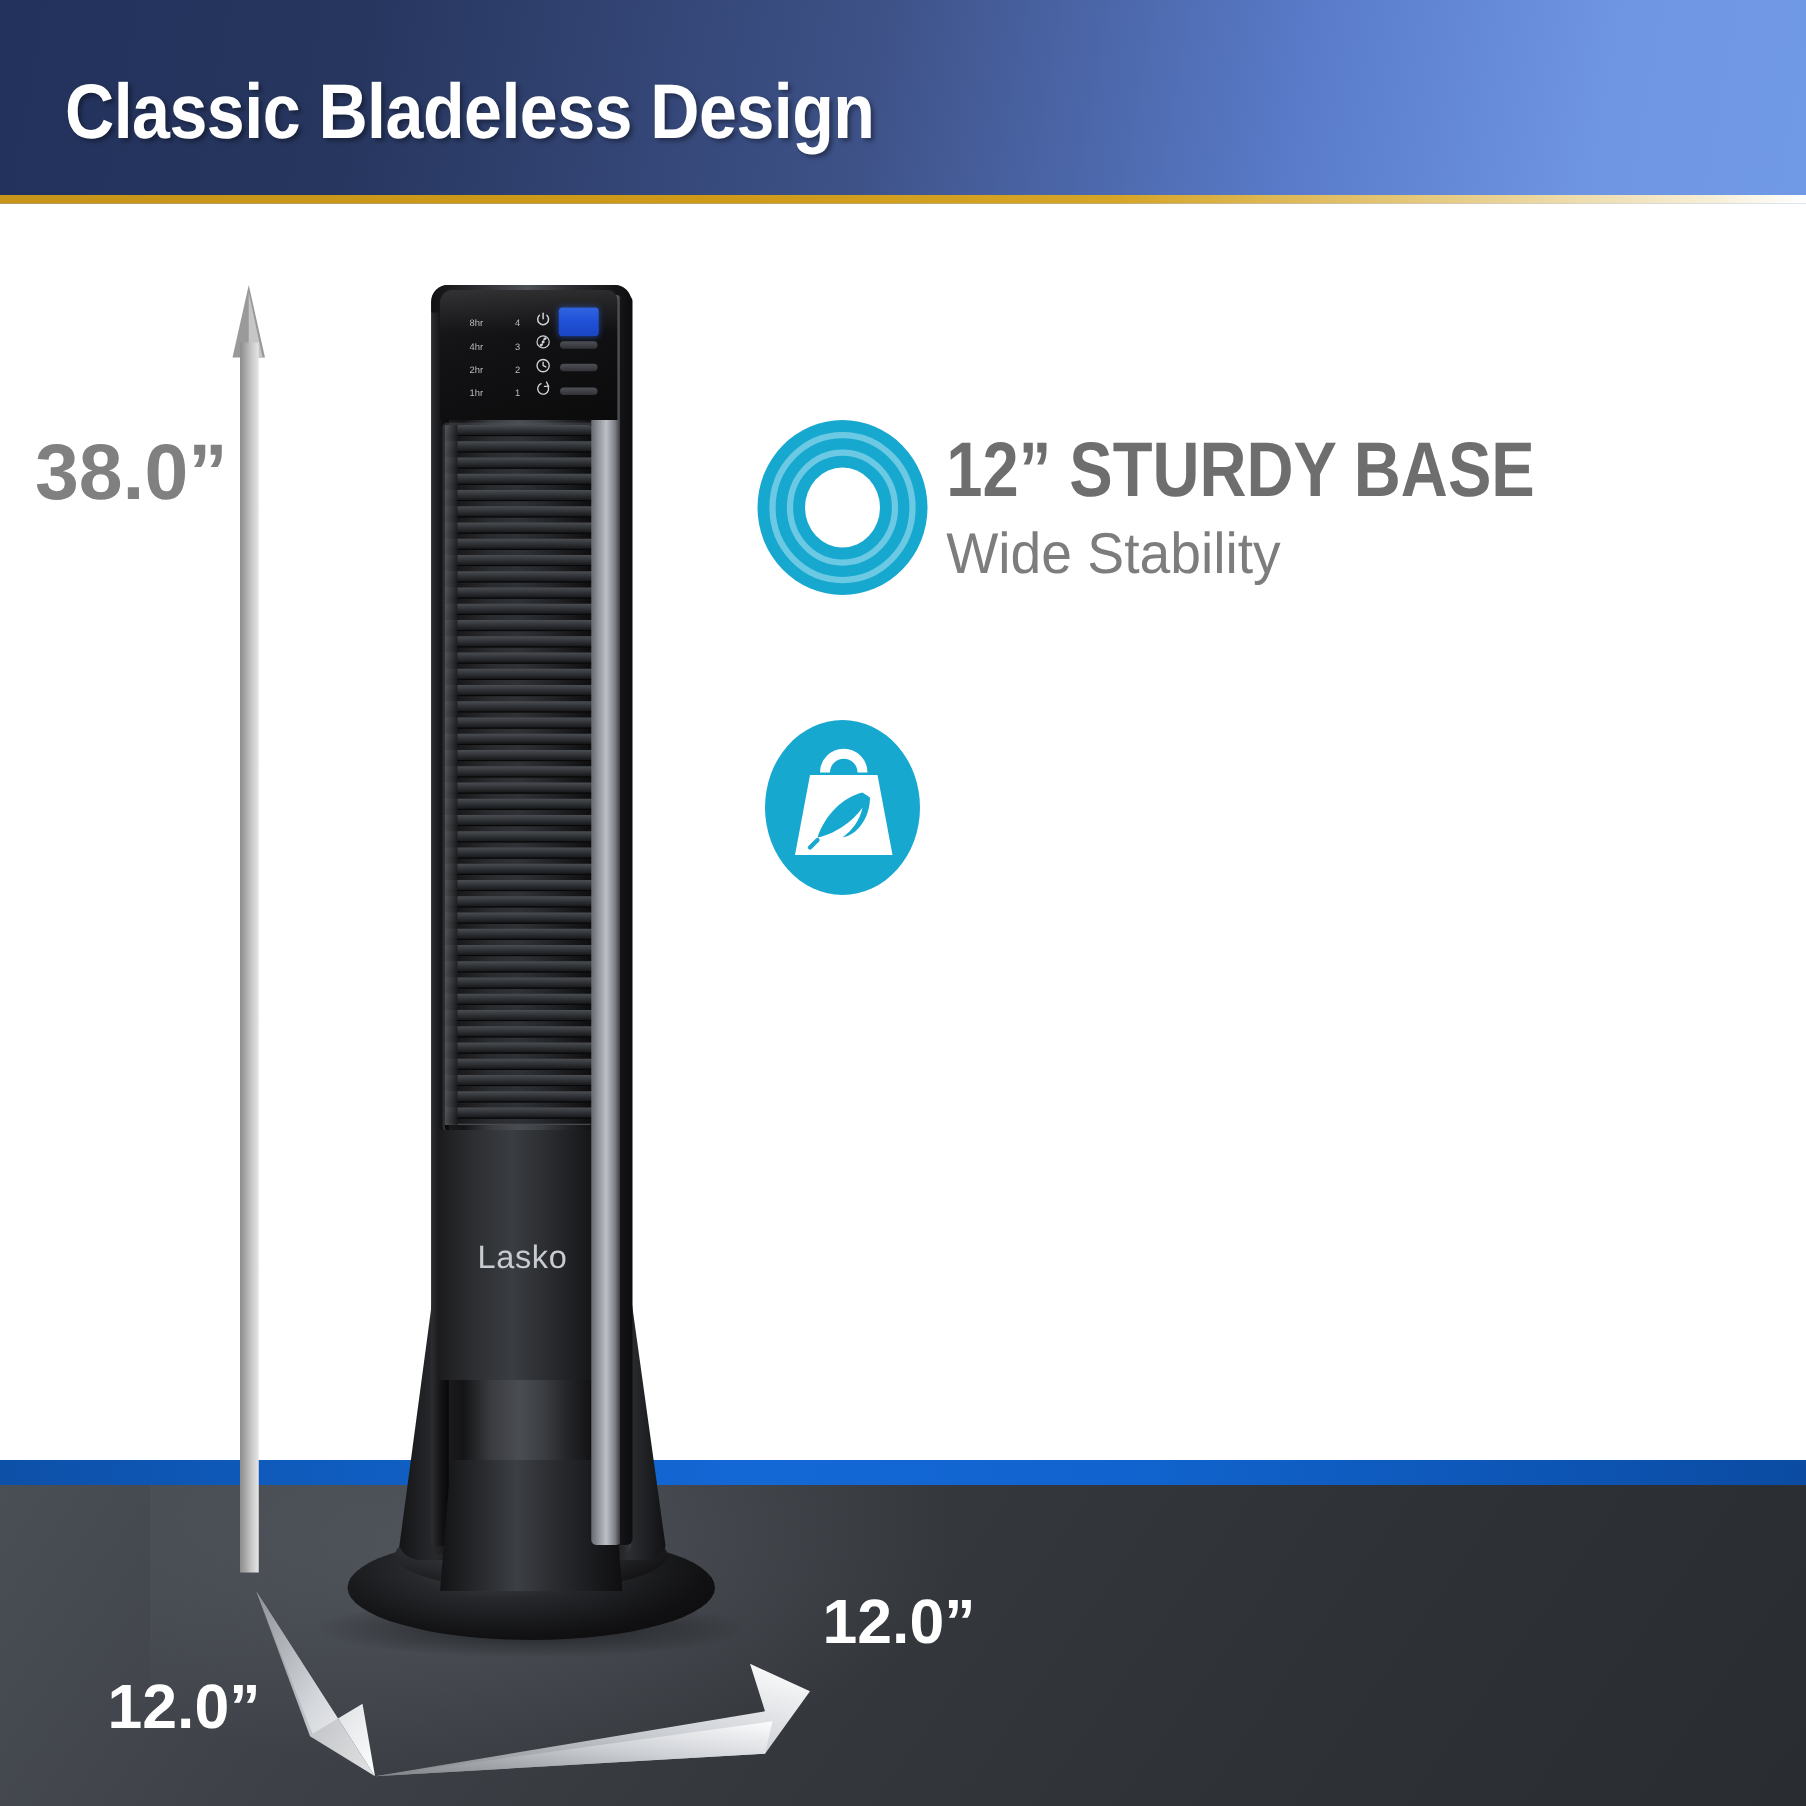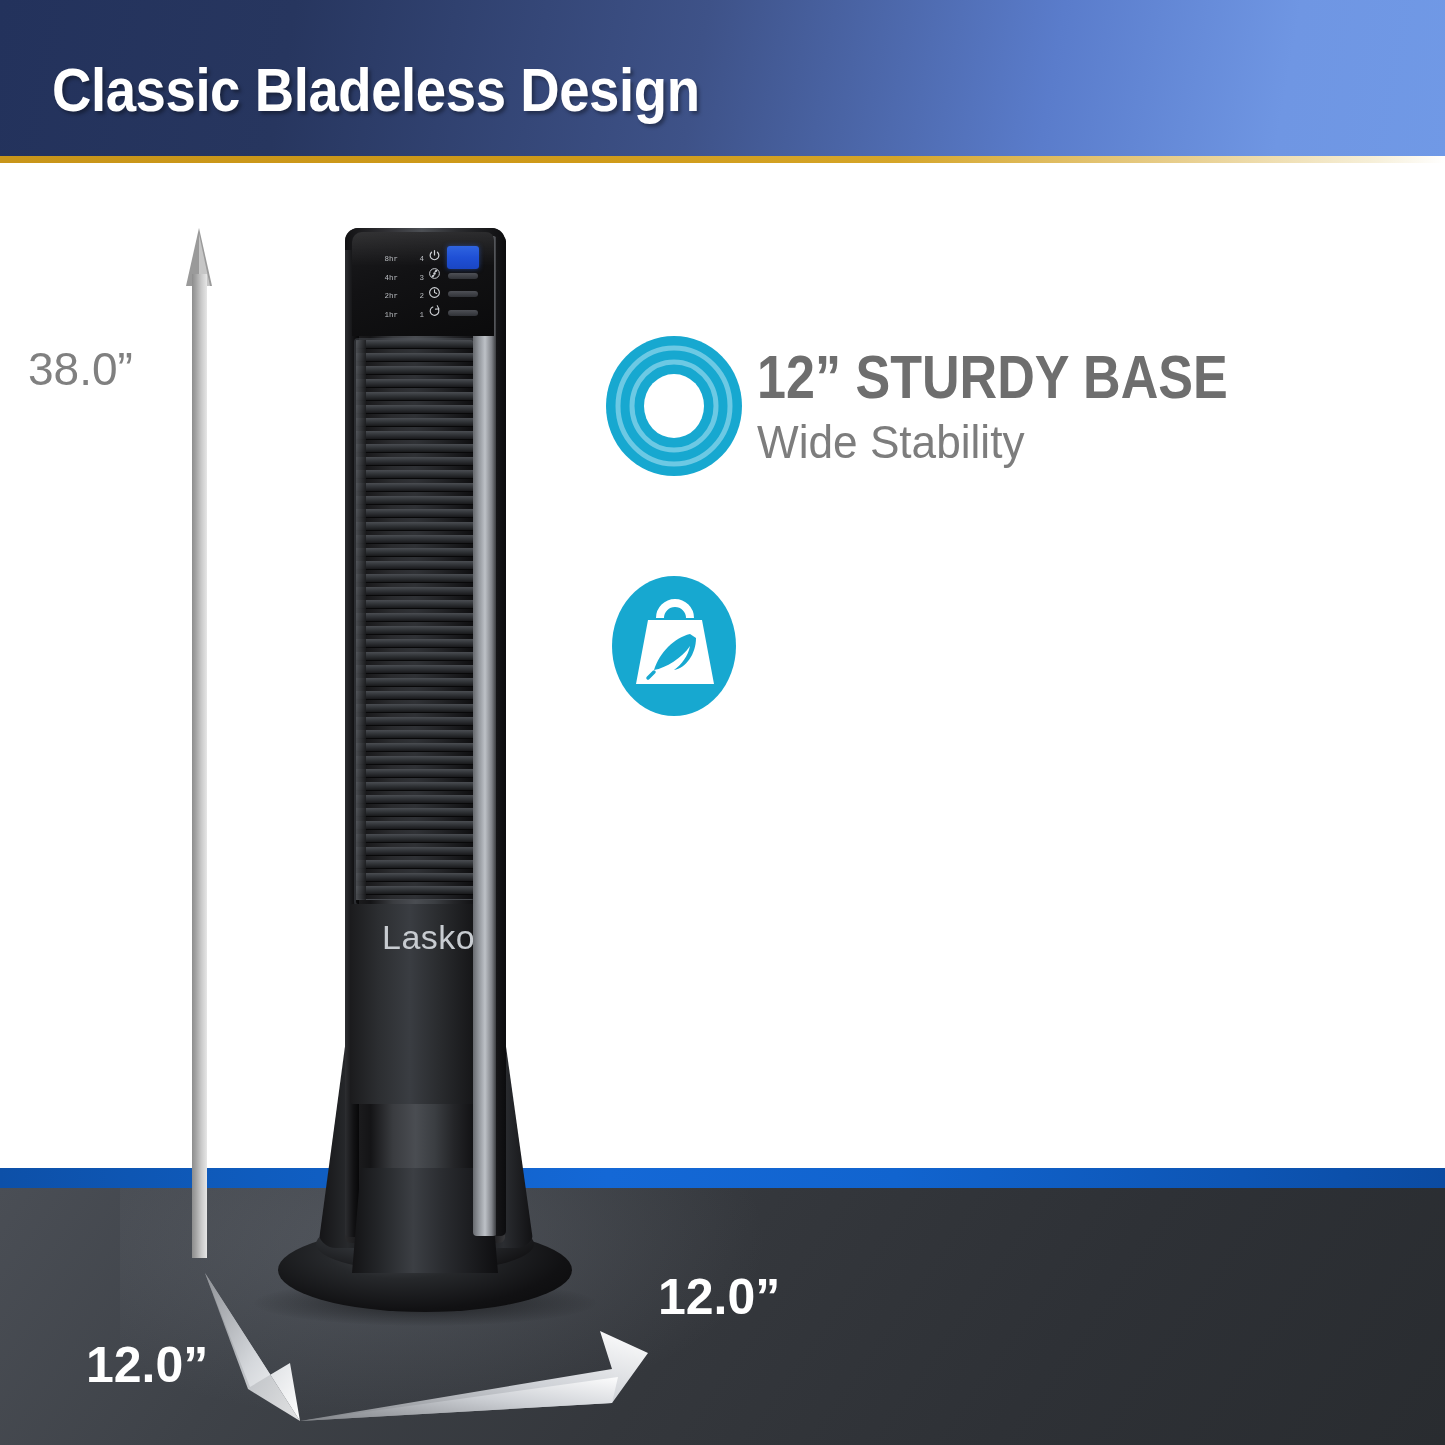--- a/index.html
+++ b/index.html
@@ -34,21 +34,21 @@
   
   #height-arrow{position:absolute;left:186px;top:228px;width:26px;height:1030px;}
   #height-arrow .shaft{position:absolute;left:6px;top:46px;width:15px;height:984px;
      background:linear-gradient(90deg,#8d8d8d 0%,#a5a5a5 28%,#c9c9c9 62%,#e6e6e6 100%);}
   #height-arrow .head{position:absolute;left:0;top:0;width:0;height:0;
      border-left:13px solid transparent;border-right:13px solid transparent;
      border-bottom:58px solid #9a9a9a;}
   #height-arrow .head-lite{position:absolute;left:13px;top:6px;width:0;height:0;
      border-left:0px solid transparent;border-right:11px solid transparent;
      border-bottom:52px solid #c6c6c6;}
-  #height-label{position:absolute;left:28px;top:342px;font-size:46px;font-weight:normal;
+  #height-label{position:absolute;left:28px;top:342px;font-size:63px;font-weight:bold;
      color:#808080;letter-spacing:0px;white-space:nowrap;}
 
   
   #fan{position:absolute;left:300px;top:228px;width:250px;height:1085px;}
 
   
   .tower{position:absolute;left:45px;top:0;width:160px;height:1015px;
      border-radius:14px 14px 6px 6px;
      background:linear-gradient(90deg,#2a2a2c 0%,#1d1d1f 6%,#141416 16%,#3a3c40 30%,
        #4a4d52 44%,#3b3e42 56%,#242528 68%,#0f0f11 82%,#19191b 92%,#39393c 100%);}
@@ -68,22 +68,22 @@
 
   
   .panel{position:absolute;left:52px;top:4px;width:142px;height:104px;
      border-radius:10px 8px 0 0;
      background:linear-gradient(160deg,#1b1b1d 0%,#121214 40%,#0b0b0c 100%);}
   .panel-gloss{position:absolute;left:52px;top:4px;width:142px;height:34px;
      border-radius:10px 8px 0 0;
      background:linear-gradient(180deg,rgba(255,255,255,0.10),rgba(255,255,255,0));}
   .timer-col{position:absolute;left:64px;top:22px;width:34px;}
   .speed-col{position:absolute;left:104px;top:22px;width:20px;}
-  .timer-col div,.speed-col div{color:#b9bcc0;font-size:7.5px;line-height:18.5px;text-align:right;
-     font-family:Liberation Mono, monospace;}
+  .timer-col div,.speed-col div{color:#b9bcc0;font-size:7.5px;line-height:18.5px;text-align:center;
+     font-family:Liberation Sans, sans-serif;}
   .icon-col{position:absolute;left:128px;top:18px;width:30px;}
   .icon-col .ic{height:18.5px;display:flex;align-items:center;}
   .icon-col svg{width:13px;height:13px;display:block;}
   .led-col{position:absolute;left:148px;top:20px;width:40px;}
   .led-col .led{height:18.5px;display:flex;align-items:center;}
   .led-col .bar{width:30px;height:6px;border-radius:3px;
      background:linear-gradient(180deg,#4e5056,#303237);}
   .display{position:absolute;left:147px;top:18px;width:32px;height:23px;border-radius:3px;
      background:linear-gradient(180deg,#2f64e0 0%,#1f50d6 50%,#1a46c4 100%);
      box-shadow:0 0 5px rgba(47,100,224,.55);}
@@ -97,21 +97,21 @@
      box-shadow:inset 0 -1px 0 rgba(0,0,0,.6);}
   .grille-bevel{position:absolute;left:56px;top:112px;width:10px;height:560px;
      background:linear-gradient(90deg,#55585d,#1a1b1d);opacity:.85;}
   .grille-frame{position:absolute;left:54px;top:110px;width:122px;height:564px;
      border:2px solid rgba(80,84,90,.45);border-radius:4px;}
 
   
   .lower{position:absolute;left:50px;top:676px;width:130px;height:200px;
      background:linear-gradient(90deg,#1b1b1d 0%,#2c2e31 22%,#3a3d42 46%,#2a2c2f 68%,#121214 100%);
      border-radius:3px;}
-  .logo{position:absolute;left:82px;top:690px;font-size:34px;color:#c8ccd1;
+  .logo{position:absolute;left:82px;top:762px;font-size:26px;color:#c8ccd1;
      font-family:"Liberation Sans", sans-serif;font-weight:normal;letter-spacing:0.5px;}
 
   
   .flare-left{position:absolute;left:18px;top:770px;width:54px;height:250px;
      background:linear-gradient(90deg,#141416 0%,#27292c 55%,#141416 100%);
      clip-path:polygon(62% 0,100% 0,100% 100%,0 100%);border-radius:0 0 0 18px;}
   .flare-right{position:absolute;left:178px;top:770px;width:56px;height:250px;
      background:linear-gradient(90deg,#141416 0%,#2b2d31 45%,#101012 100%);
      clip-path:polygon(0 0,38% 0,100% 100%,0 100%);border-radius:0 0 18px 0;}
   .neck{position:absolute;left:52px;top:940px;width:146px;height:105px;

